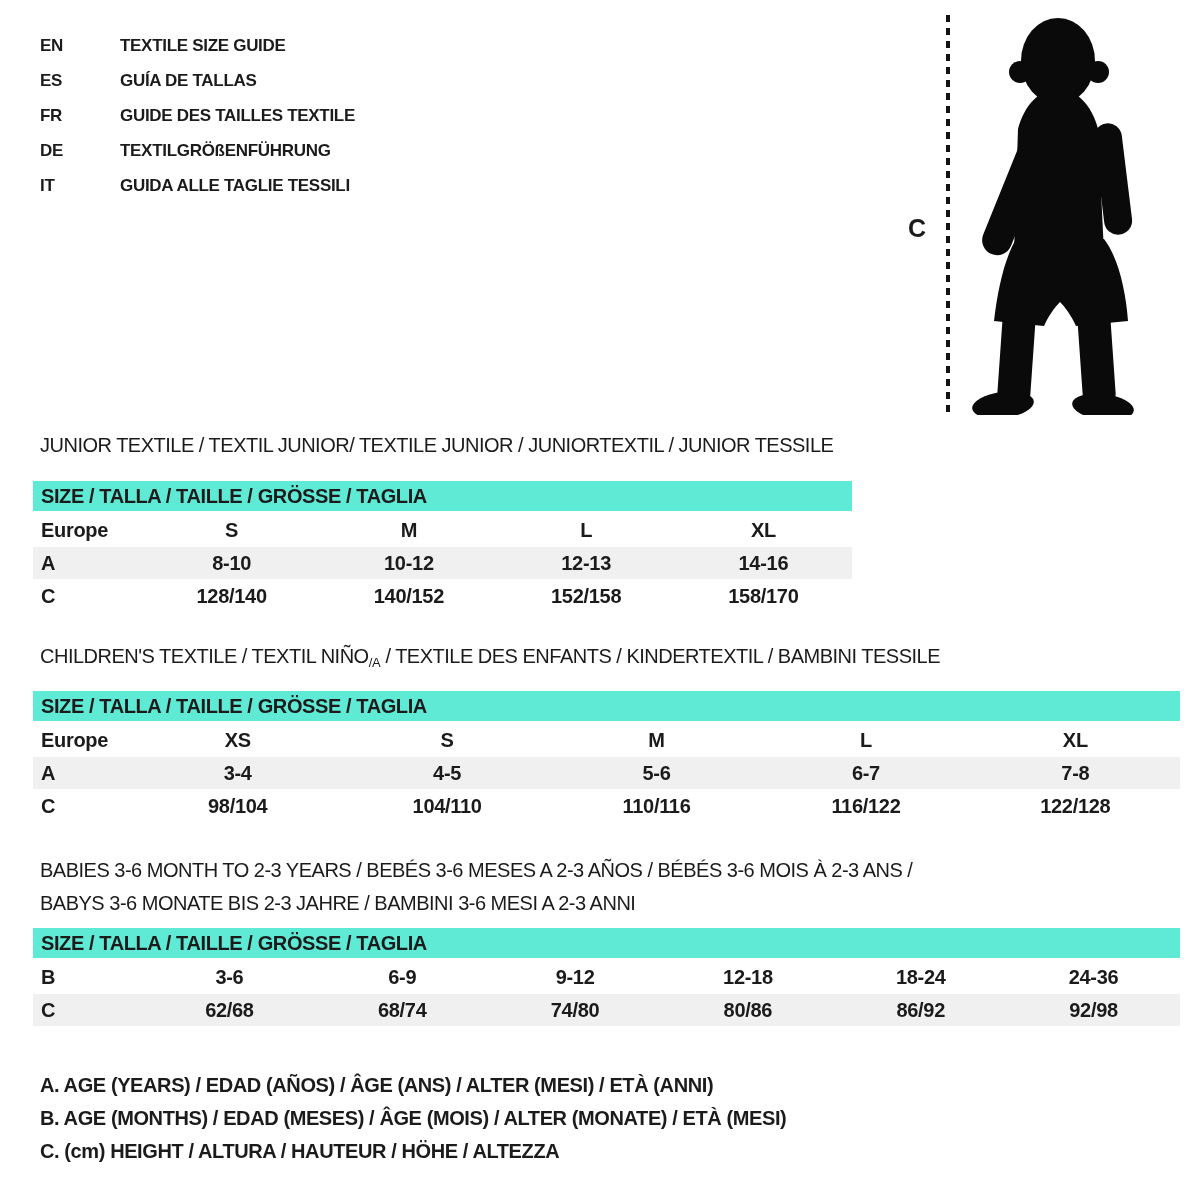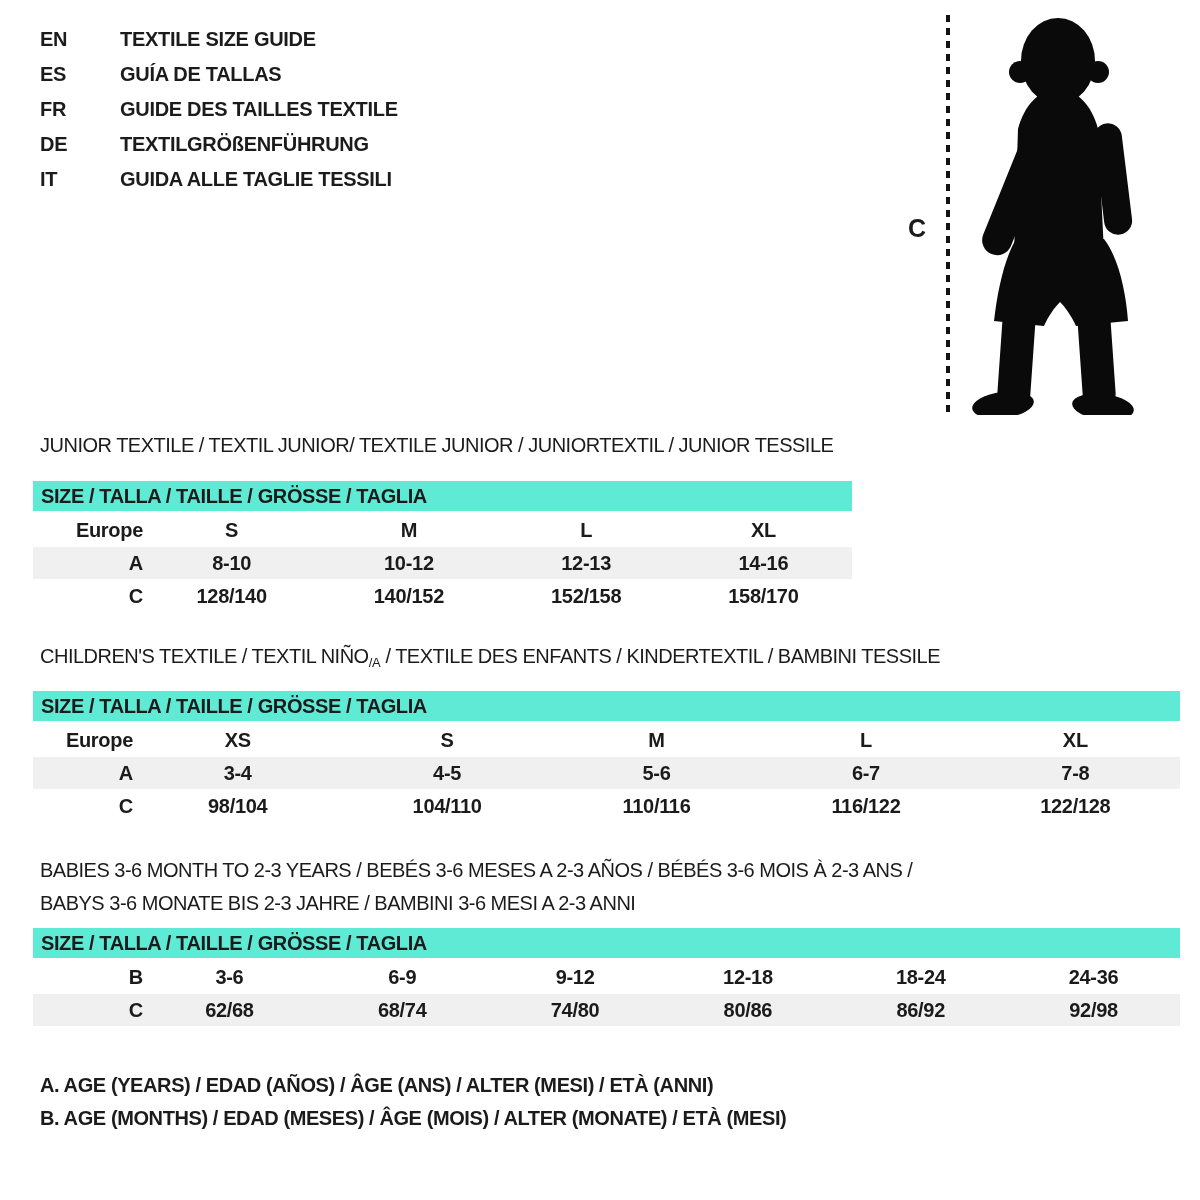--- a/index.html
+++ b/index.html
@@ -8,21 +8,21 @@
     background:#ffffff;
     position:relative;
     font-family:"Liberation Sans", sans-serif;
     font-weight:700;
     color:#1b1b1b;
     overflow:hidden;
     -webkit-font-smoothing:antialiased;
   }
   
   .lang-list{position:absolute;left:40px;top:28px;}
-  .lang-row{display:flex;height:35px;font-size:20px;letter-spacing:-0.3px;}
+  .lang-row{display:flex;height:35px;align-items:center;font-size:17px;letter-spacing:-0.3px;}
   .lang-code{width:80px;flex:0 0 80px;}
   
   .measure-line{
     position:absolute;left:946px;top:15px;width:4px;height:400px;
     background:repeating-linear-gradient(to bottom,#131313 0 7px,transparent 7px 13px);
   }
   .measure-label{position:absolute;left:908px;top:214px;font-size:25px;}
   .silhouette{position:absolute;left:958px;top:15px;width:180px;height:400px;}
   
   .sec-title{position:absolute;margin:0;font-size:20px;letter-spacing:-0.5px;font-weight:400;white-space:nowrap;}
@@ -37,21 +37,21 @@
   .t-children-table{top:691px;width:1147px;}
   .t-babies-table{top:928px;width:1147px;}
   .band{
     background:#5eead4;height:30px;line-height:30px;
     padding-left:8px;font-size:20px;letter-spacing:-0.4px;
     margin-bottom:3px;box-sizing:border-box;
   }
   .trow{display:flex;height:32px;align-items:center;font-size:20px;letter-spacing:-0.3px;margin-bottom:1px;}
   .trow.shade{background:#f0f0f0;}
   .cell{flex:1;text-align:center;}
-  .cell.rowlabel{flex:0 0 110px;text-align:right;padding-left:8px;box-sizing:border-box;}
+  .cell.rowlabel{flex:0 0 110px;text-align:left;padding-left:8px;box-sizing:border-box;}
   .t-children-table .cell.rowlabel{flex:0 0 100px;}
   
   .legend{position:absolute;left:40px;top:1069px;}
   .legend-line{height:33px;display:flex;align-items:center;font-size:20px;letter-spacing:-0.4px;white-space:nowrap;}
 </style>
 </head>
 <body>
 
 <section class="lang-list">
   <div class="lang-row">
@@ -178,13 +178,14 @@
     <span class="cell">74/80</span>
     <span class="cell">80/86</span>
     <span class="cell">86/92</span>
     <span class="cell">92/98</span>
   </div>
 </div>
 
 <section class="legend">
   <div class="legend-line">A. AGE (YEARS) / EDAD (AÑOS) / ÂGE (ANS) / ALTER (MESI) / ETÀ (ANNI)</div>
   <div class="legend-line">B. AGE (MONTHS) / EDAD (MESES) / ÂGE (MOIS) / ALTER (MONATE) / ETÀ (MESI)</div>
+  <div class="legend-line">C. (cm) HEIGHT / ALTURA / HAUTEUR / HÖHE / ALTEZZA</div>
 </section>
 
 </body></html>

